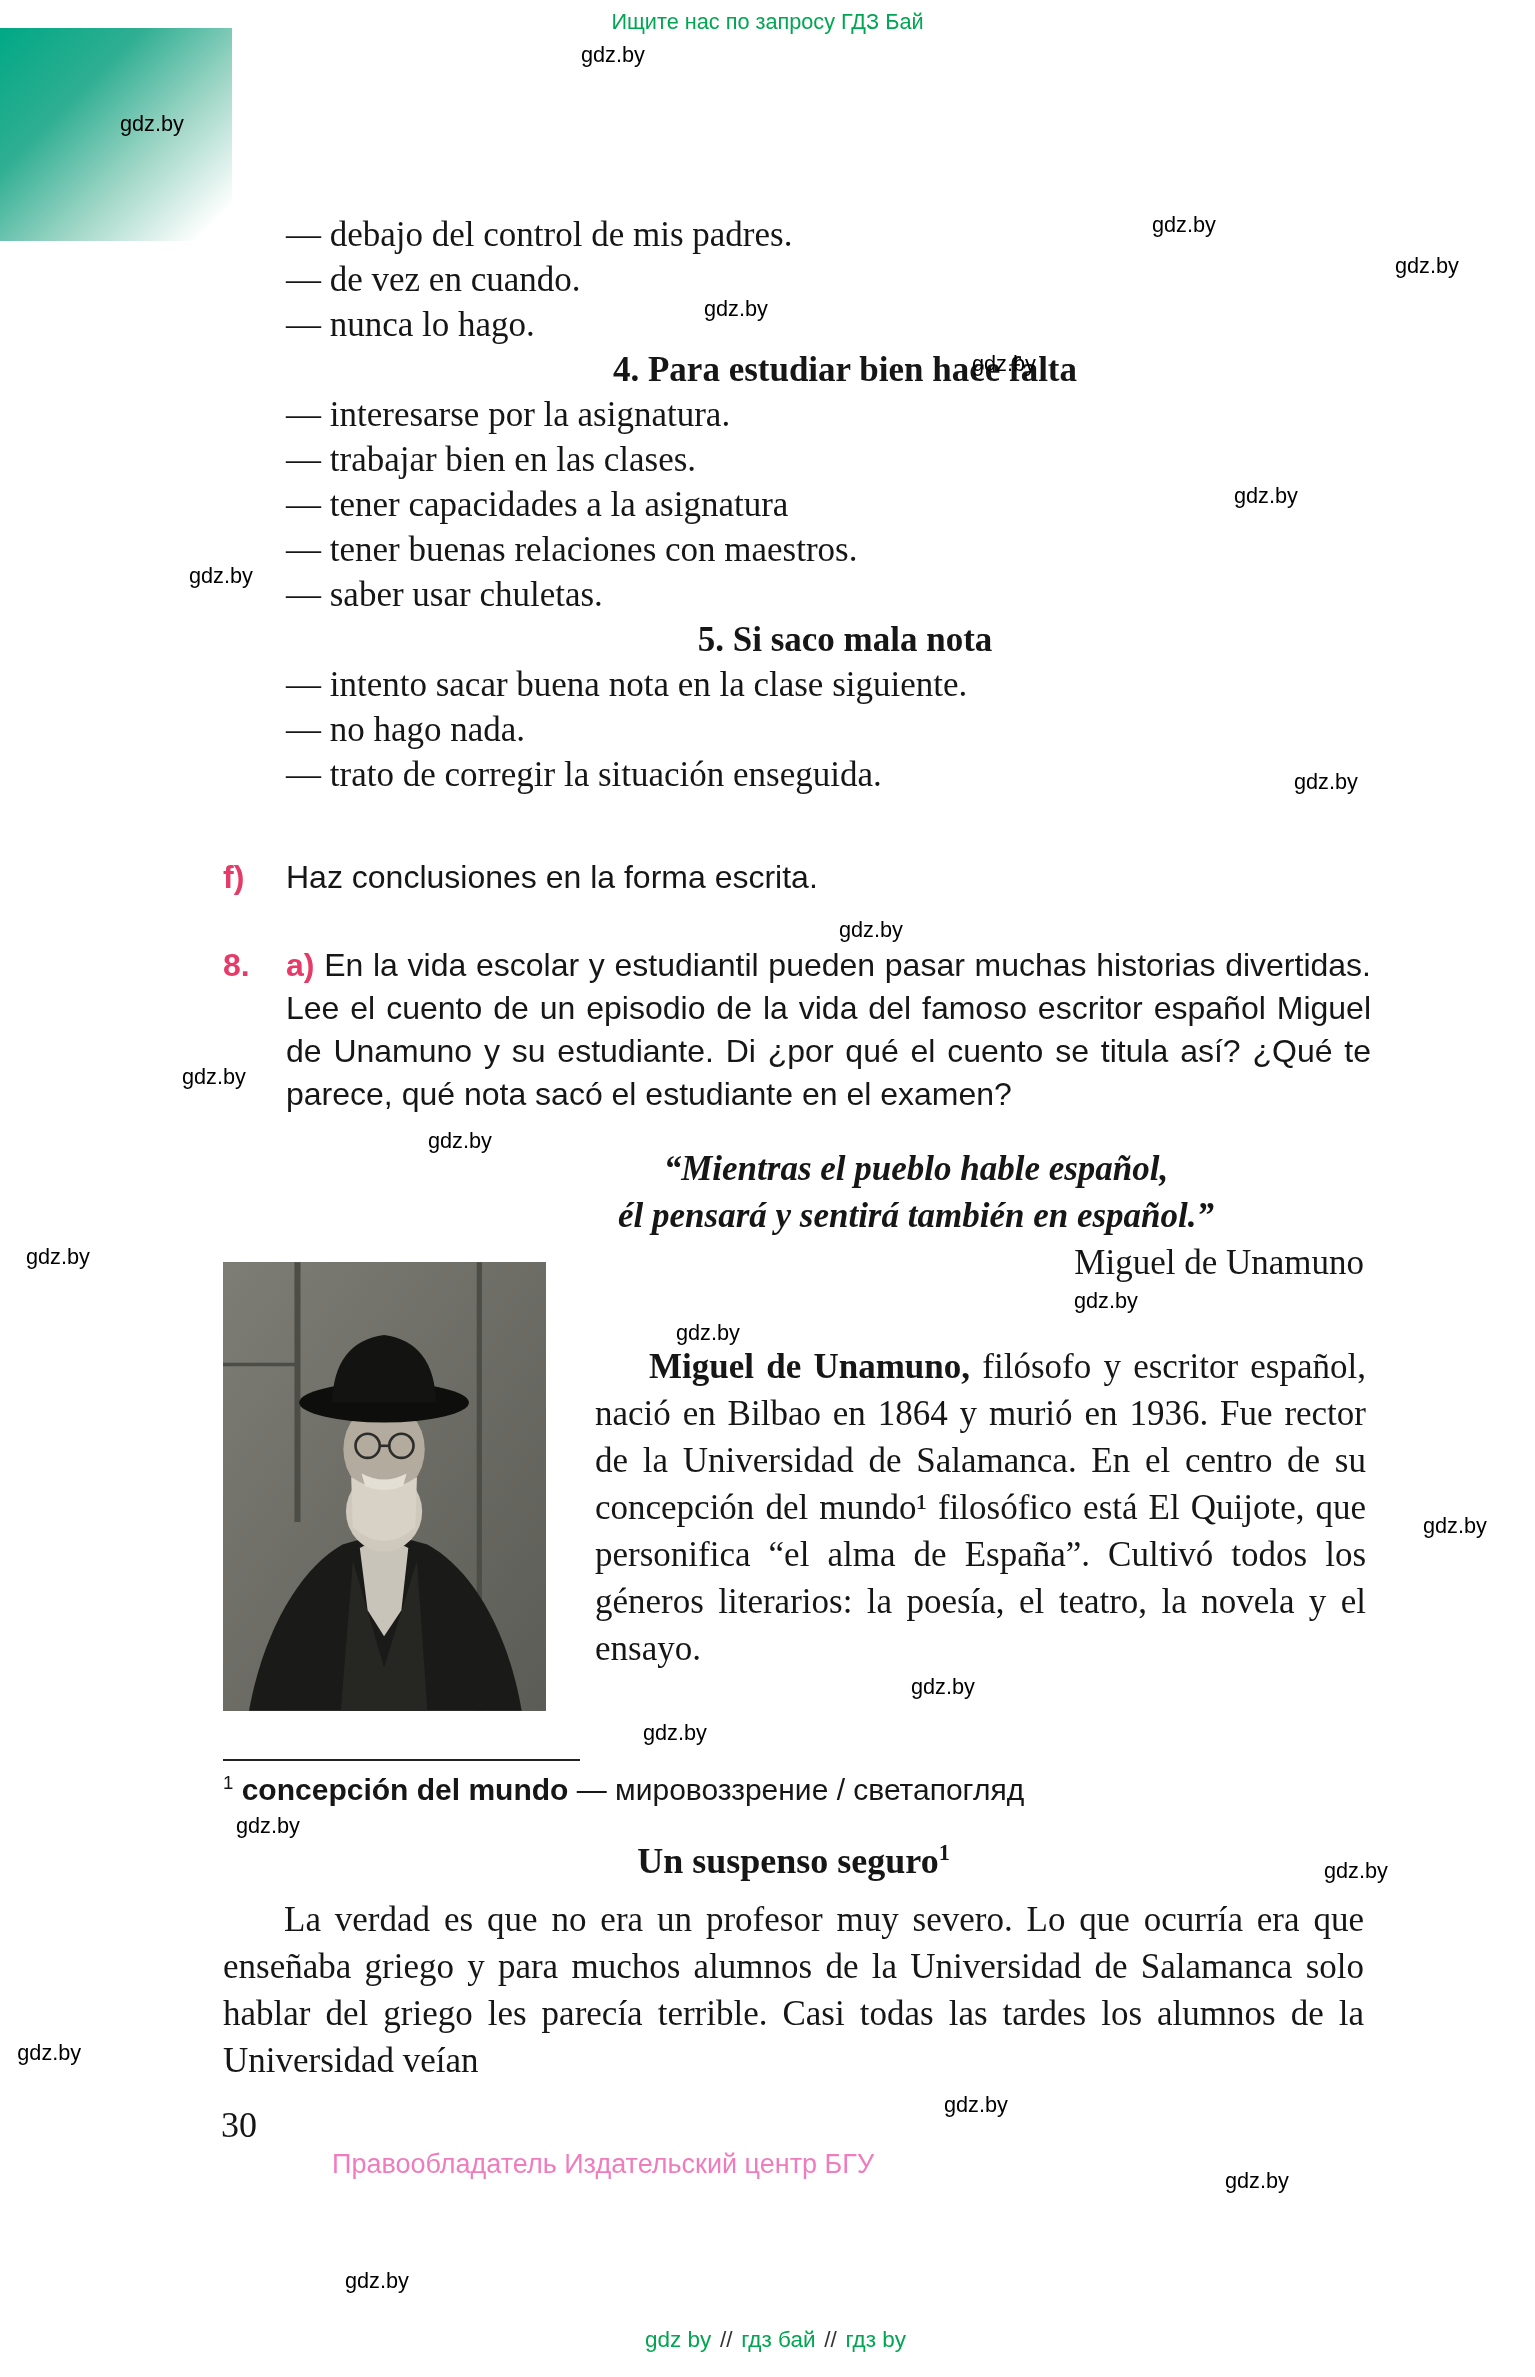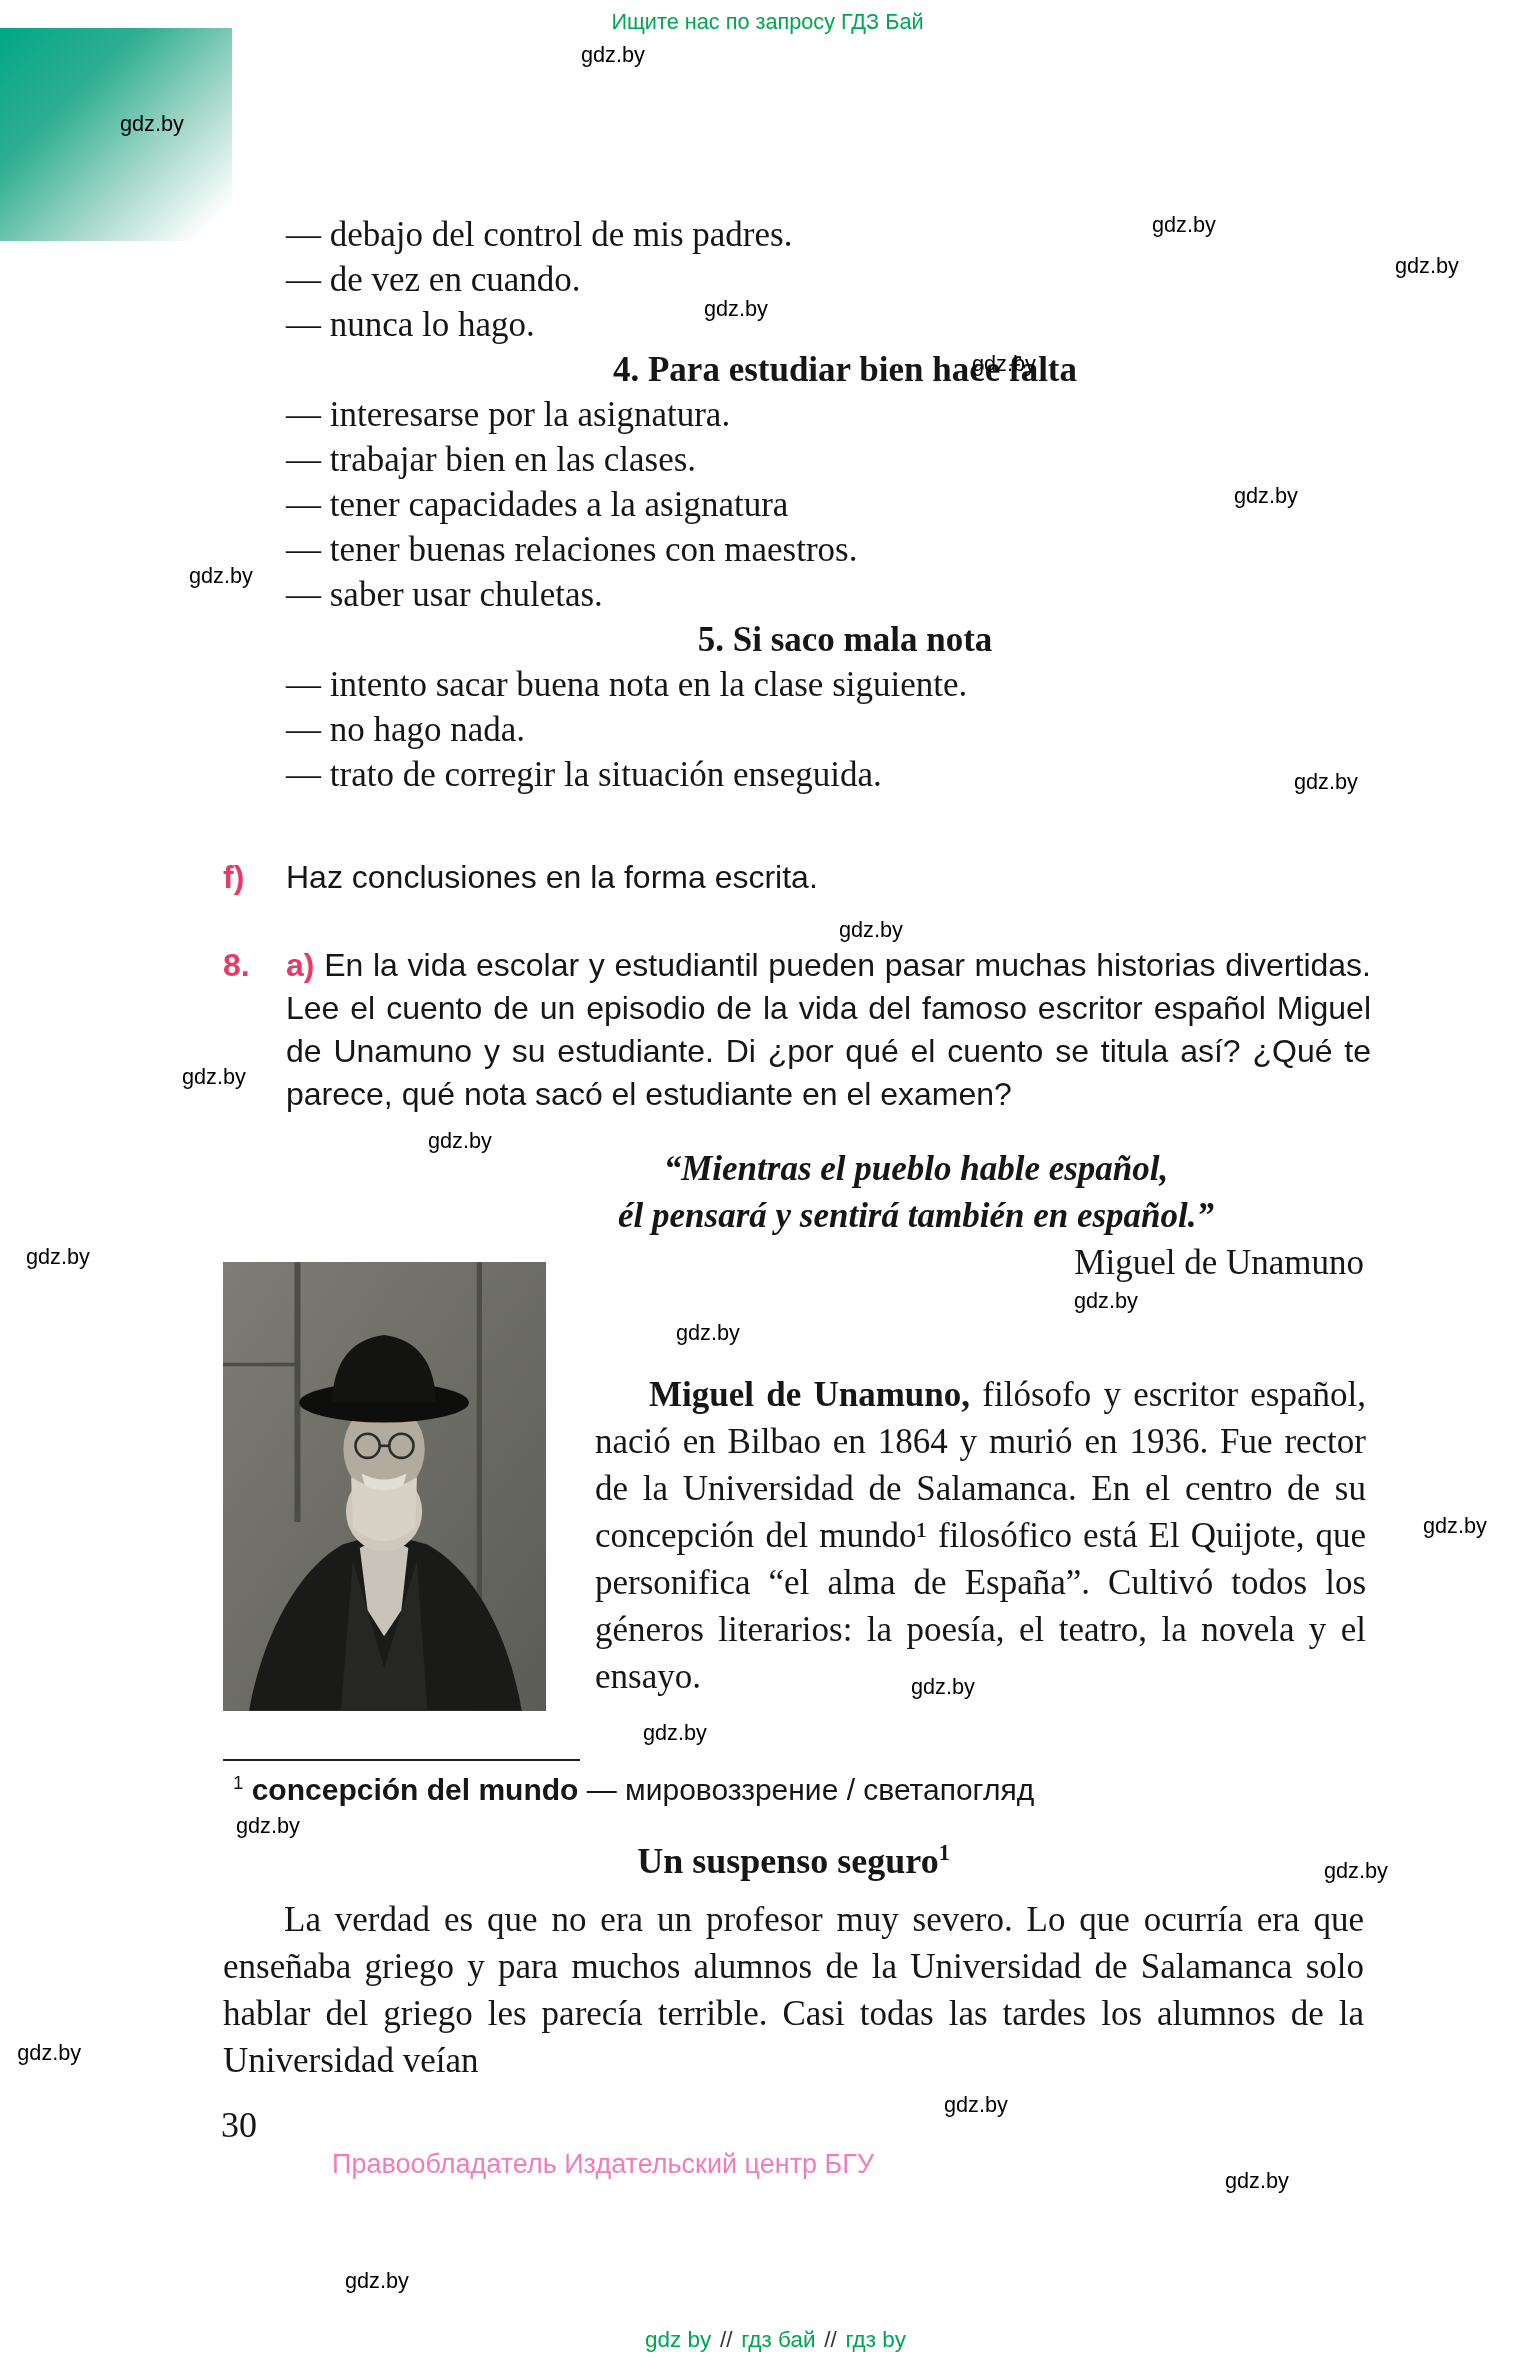--- a/index.html
+++ b/index.html
@@ -37,25 +37,25 @@
   .task-8 .task-body { margin-left:63px; text-align:justify; }
 
   .quote { position:absolute; left:468px; top:1145px; width:896px; text-align:center;
            font-weight:bold; font-style:italic; font-size:35px; line-height:47px; }
   .quote-attr { text-align:right; font-style:normal; font-weight:normal; margin-top:0; font-size:35px; }
 
   .photo { position:absolute; left:223px; top:1262px; width:323px; height:449px; background:#6e6e68; }
   .photo svg { display:block; }
 
   .bio { position:absolute; left:595px; top:1343px; width:771px; font-size:35px;
-         line-height:47px; text-align:justify; text-indent:54px;margin-top:28px; }
+         line-height:47px; text-align:justify; text-indent:54px; }
   .bio b { font-weight:bold; }
 
   .footnote-rule { position:absolute; left:223px; top:1759px; width:357px; border-top:2.6px solid #222; }
-  .footnote { position:absolute; left:223px; top:1773px; font-family:"Liberation Sans", sans-serif; font-size:30px;margin-left:10px; }
+  .footnote { position:absolute; left:223px; top:1773px; font-family:"Liberation Sans", sans-serif; font-size:30px; }
   .footnote b { font-weight:bold; }
   sup { font-size:0.62em; vertical-align:super; line-height:0; }
 
   .story-title { position:absolute; left:223px; top:1840px; width:1141px; text-align:center;
                  font-size:36px; font-weight:bold; }
   .story-par { position:absolute; left:223px; top:1896px; width:1141px; font-size:35px;
                line-height:47px; text-align:justify; text-indent:61px; }
 
   .page-num { position:absolute; left:221px; top:2104px; font-size:36px; }
 

